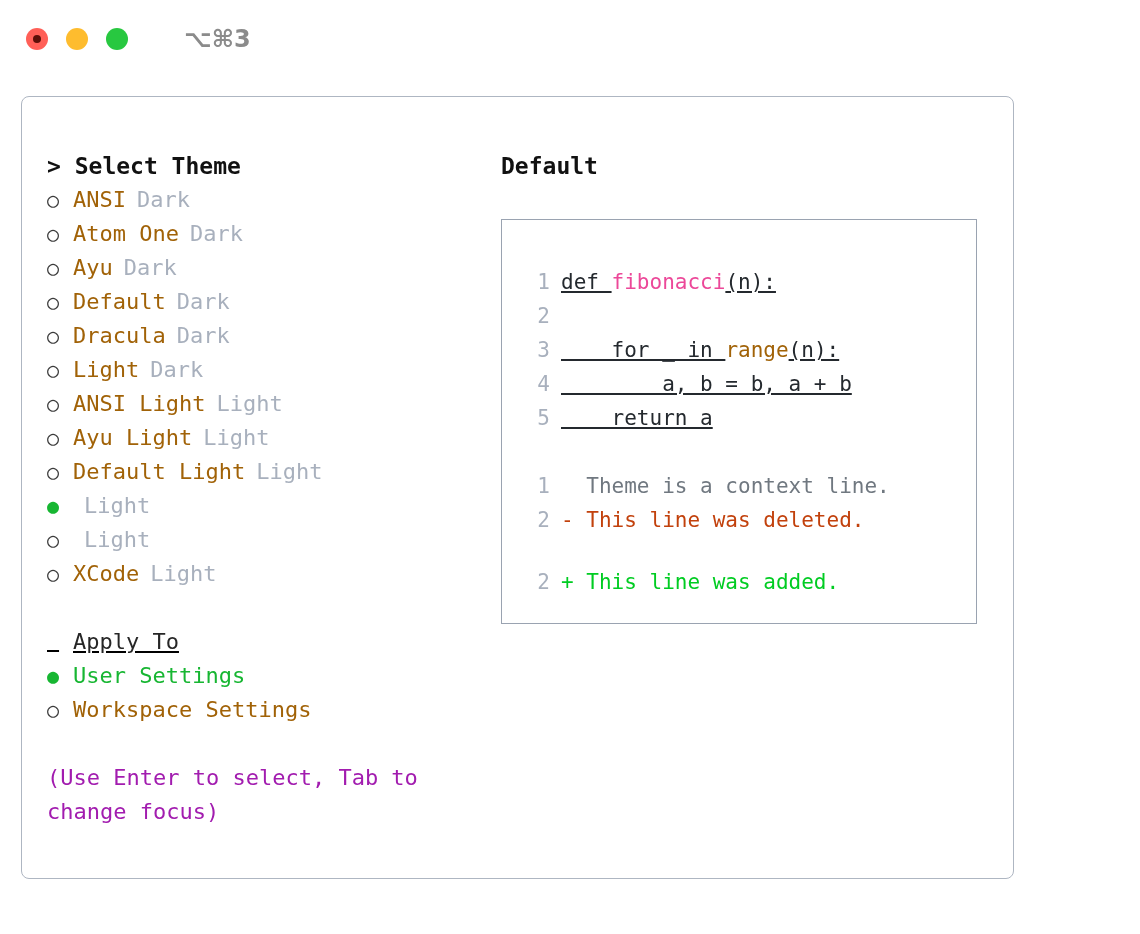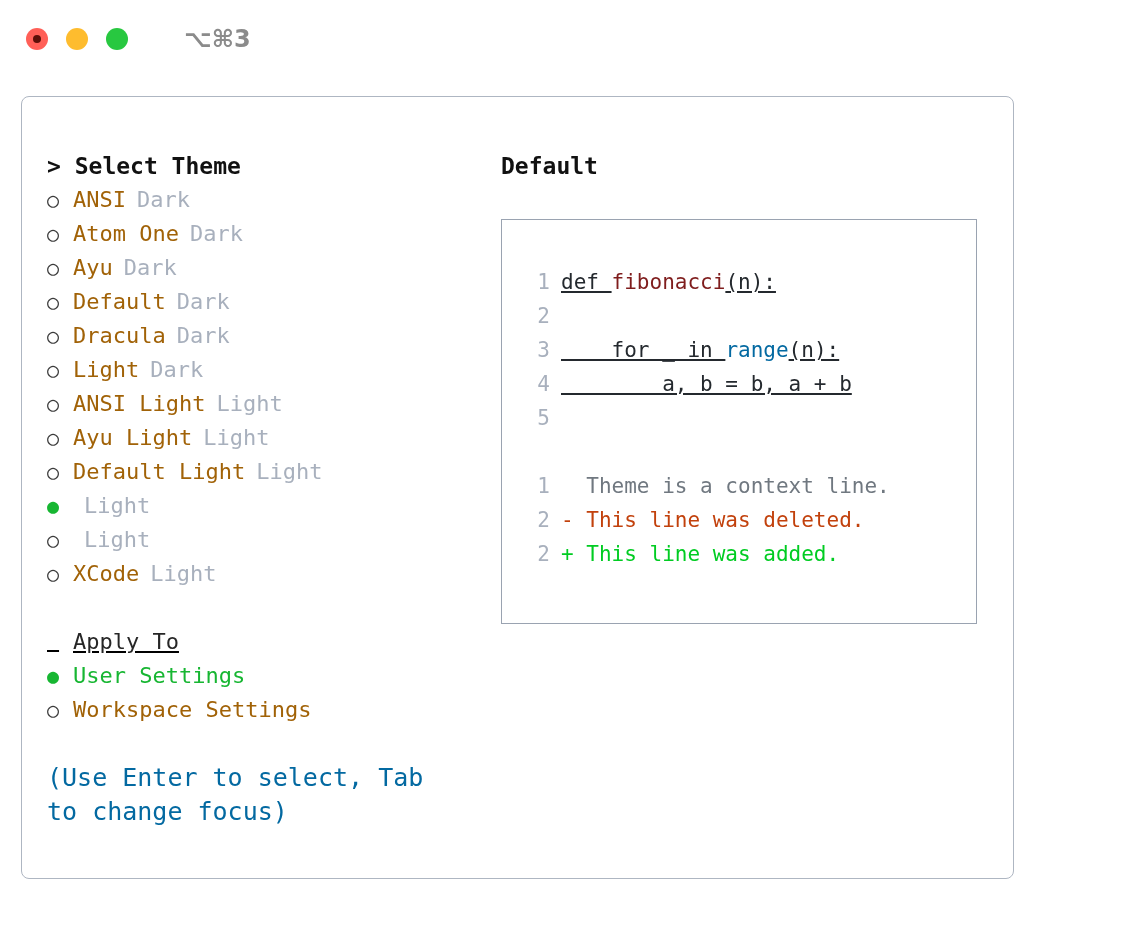--- a/index.html
+++ b/index.html
@@ -141,22 +141,22 @@
     text-decoration: underline;
   }
   .subhead-row .marker { color: transparent; }
   .subhead-label {
     color: #262626;
   }
 
   .spacer-row { height: 34px; }
 
   .hint {
-    color: #0369a1;
-    font-size: 25px;
+    color: #a21caf;
+    font-size: 22px;
     line-height: 34px;
     width: 410px;
     white-space: pre-wrap;
   }
 
   
   .right-col {
     position: absolute;
     left: 479px;
     top: 52px;
@@ -186,27 +186,27 @@
     white-space: pre;
   }
   .lineno {
     width: 30px;
     flex: 0 0 30px;
     color: #a8b0bd;
     text-align: right;
     margin-right: 11px;
   }
   .code-text { color: #24292e; text-decoration: underline; }
-  .tok-fn   { color: #7f1d1d; text-align: center; }
+  .tok-fn   { color: #ec4899; text-align: center; }
   .tok-num  { color: #0e7c7b; }
-  .tok-bi   { color: #0369a1; }
+  .tok-bi   { color: #a16207; }
   .blank-line { height: 34px; }
   .diff-ctx  { color: #707880; }
   .diff-del  { color: #c2410c; }
-  .diff-add  { color: #00cc22; }
+  .diff-add  { color: #00cc22; margin-top: 28px; }
 </style>
 </head>
 <body>
 
 <div class="window">
 
   <div class="titlebar">
     <div class="traffic">
       <span class="dot red"></span>
       <span class="dot yellow"></span>
@@ -256,21 +256,21 @@
 
       <div class="right-col">
         <div class="preview-title">Default</div>
 
         <div class="preview-box">
           <div id="code-block">
               <div class="code-line"><span class="lineno">1</span><span><span class="code-text">def </span><span class="tok-fn">fibonacci</span><span class="code-text">(n):</span></span></div>
               <div class="code-line"><span class="lineno">2</span></div>
               <div class="code-line"><span class="lineno">3</span><span><span class="code-text">    for _ in </span><span class="tok-bi">range</span><span class="code-text">(n):</span></span></div>
               <div class="code-line"><span class="lineno">4</span><span><span class="code-text">        a, b = b, a + b</span></span></div>
-              <div class="code-line"><span class="lineno">5</span></div>
+              <div class="code-line"><span class="lineno">5</span><span><span class="code-text">    return a</span></span></div>
             </div>
           <div class="blank-line"></div>
           <div id="diff-block">
               <div class="code-line"><span class="lineno">1</span><span class="diff-ctx">  Theme is a context line.</span></div>
               <div class="code-line"><span class="lineno">2</span><span class="diff-del">- This line was deleted.</span></div>
               <div class="code-line"><span class="lineno">2</span><span class="diff-add">+ This line was added.</span></div>
             </div>
         </div>
       </div>
 

